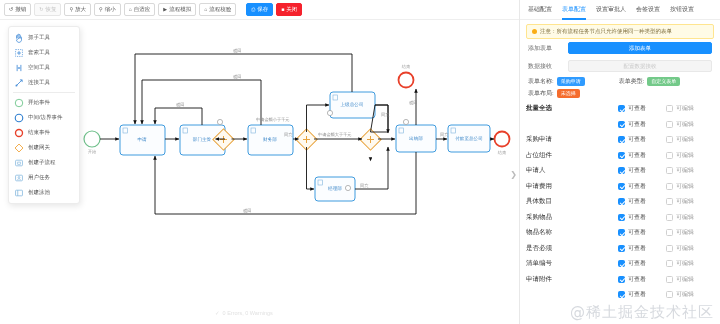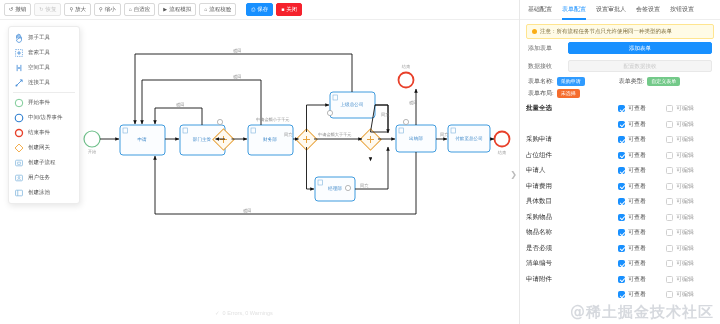--- a/index.html
+++ b/index.html
@@ -97,21 +97,20 @@
     content:""; position:absolute; left:2px; top:0.5px; width:2px; height:4px;
     border:solid #fff; border-width:0 1px 1px 0; transform:rotate(42deg);
   }
   .cbx-label { font-size:6px; color:#555; }
   .cbx-label.off { color:#9a9a9a; }
 
   .watermark {
     position:absolute; right:6px; bottom:2px; font-size:15px; color:rgba(120,130,145,.30);
     font-family:"DejaVu Sans",sans-serif; letter-spacing:1px; pointer-events:none; user-select:none;
     white-space:nowrap;
-    font-weight:bold;
   }
   .node-label { font-size:4.6px; fill:#3a86c8; font-family:"DejaVu Sans",sans-serif; }
   .edge-label { font-size:4.2px; fill:#888; font-family:"DejaVu Sans",sans-serif; }
   .ev-label  { font-size:4.2px; fill:#999; font-family:"DejaVu Sans",sans-serif; }
 </style>
 </head>
 <body>
 
 <div class="app">
 

